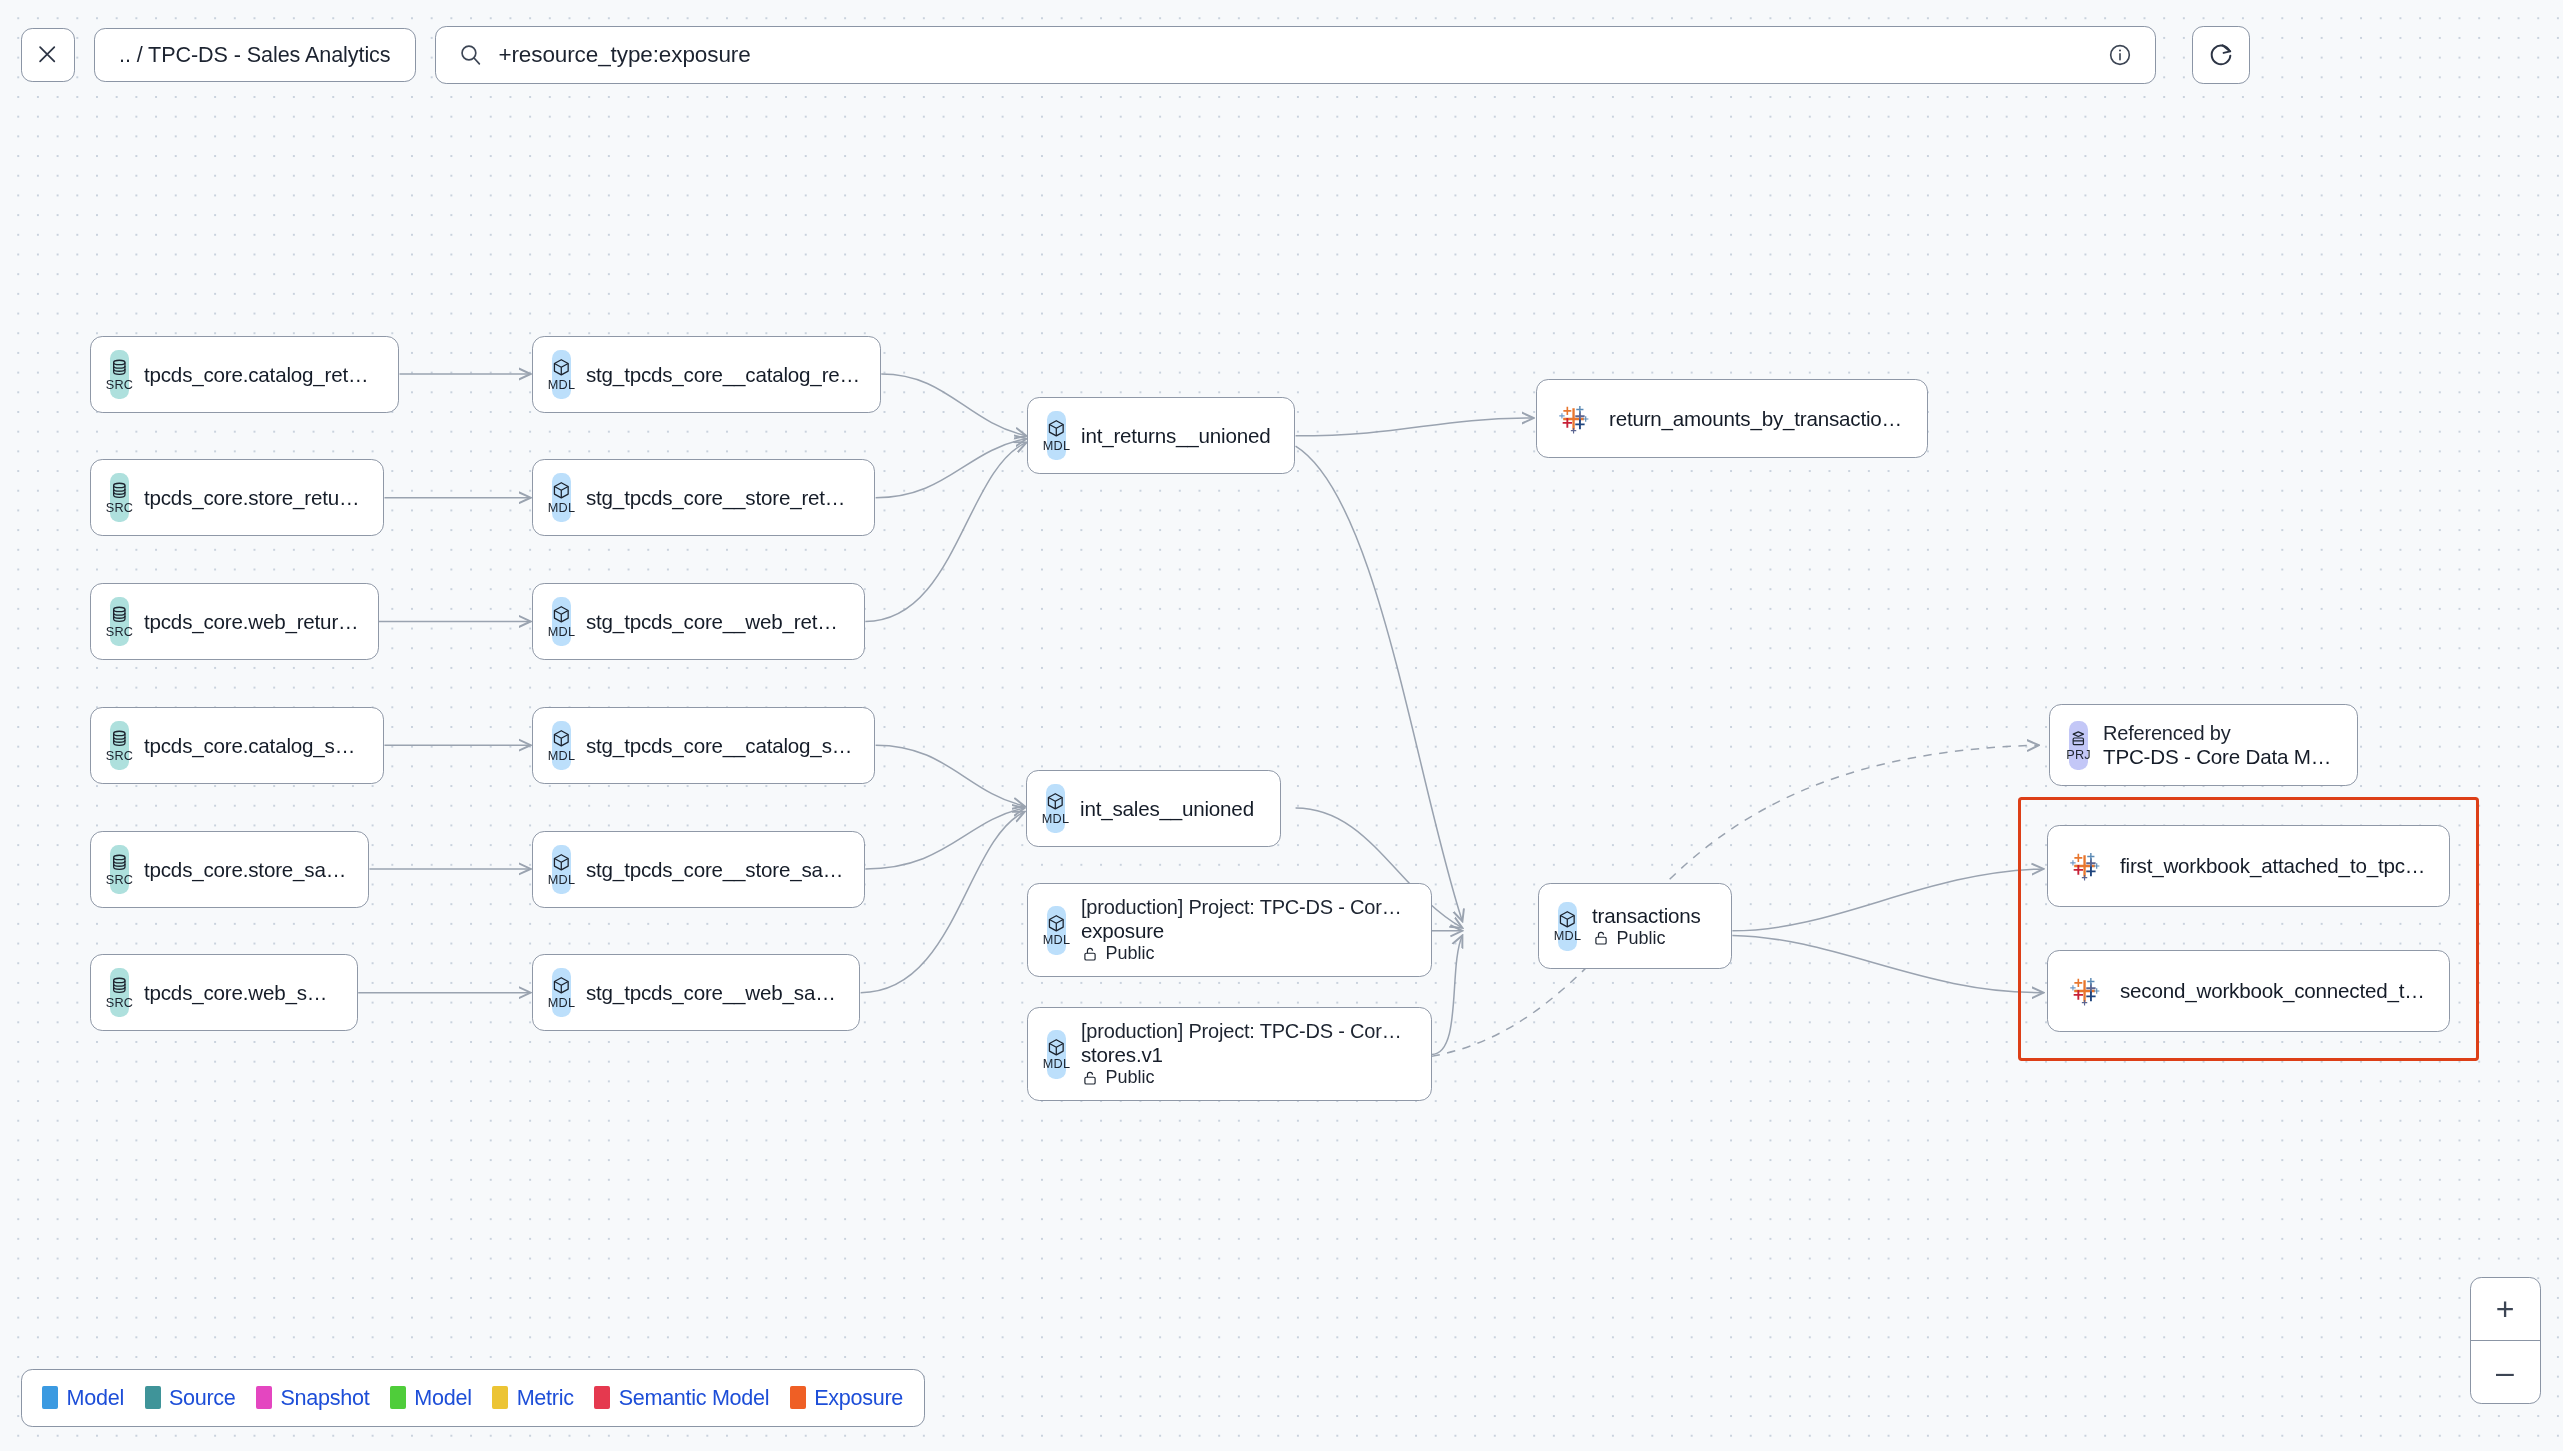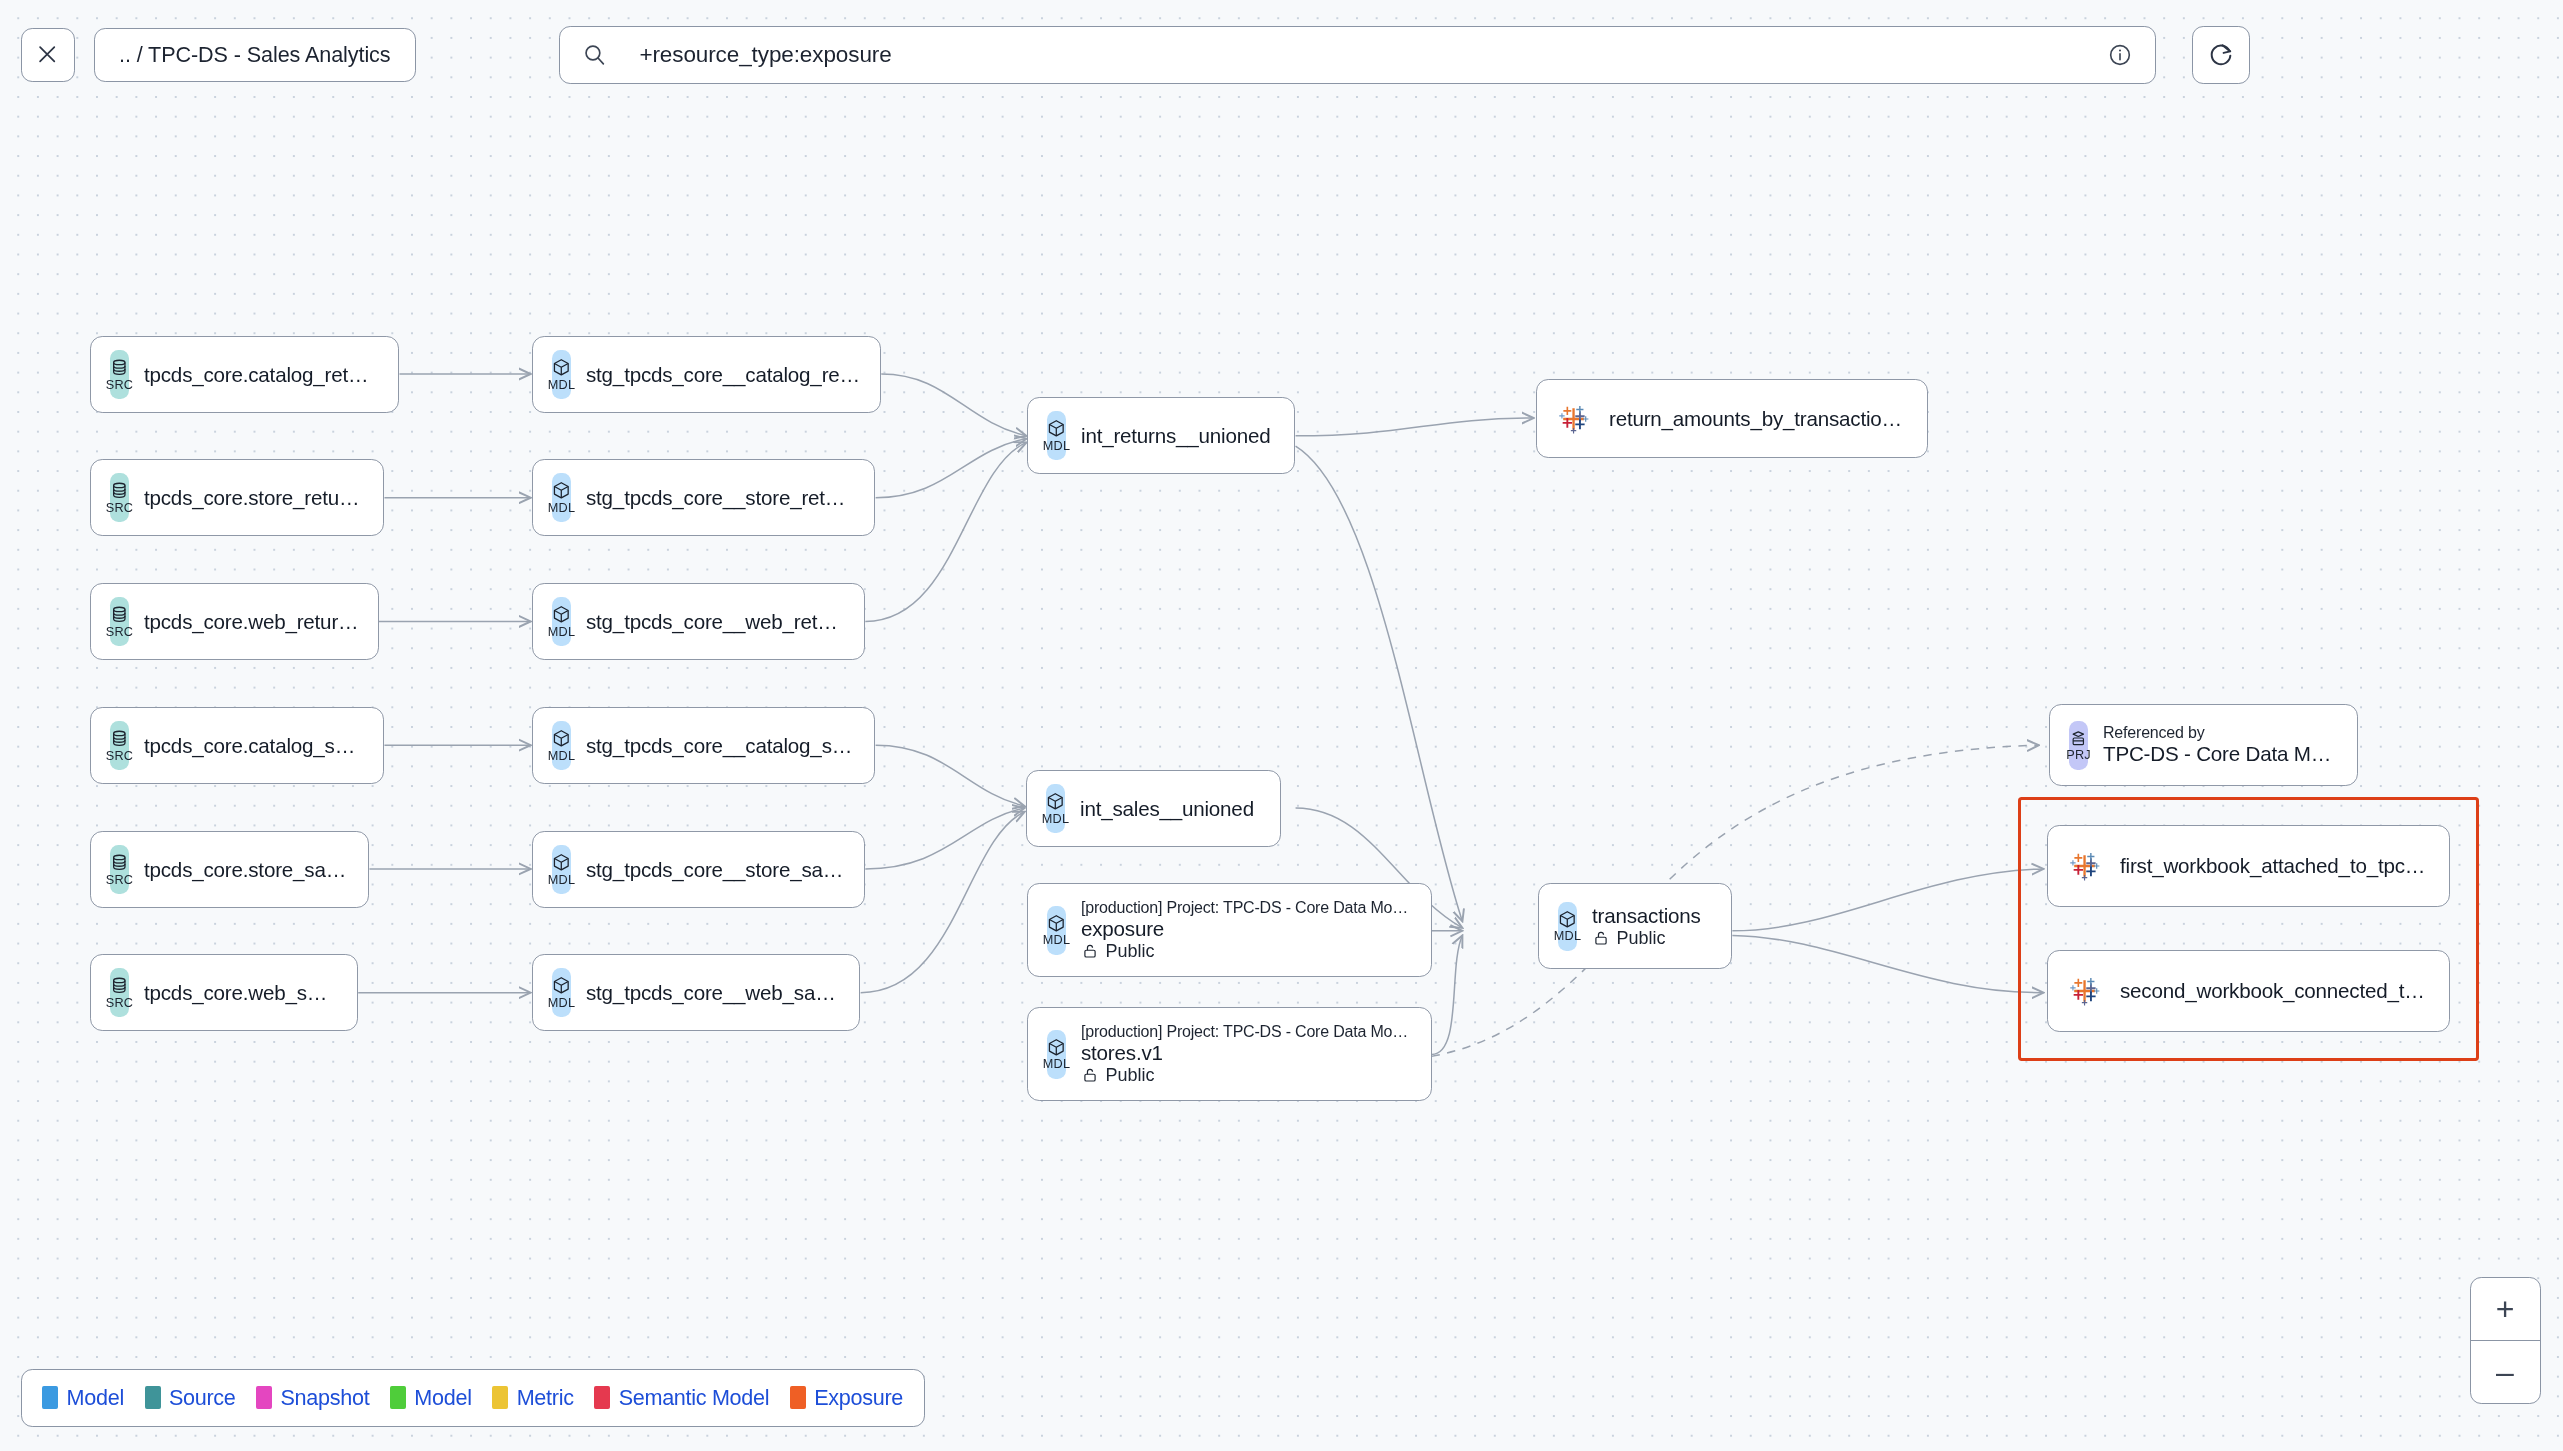--- a/index.html
+++ b/index.html
@@ -30,22 +30,22 @@
     color: #2c3444;
   }
   .close-btn { width: 54px; height: 54px; flex: 0 0 54px; }
   .crumb-btn {
     height: 54px; padding: 0 24.4px; font-size: 21.6px; color: #1c2330;
     white-space: nowrap; letter-spacing: -0.1px;
   }
   .searchbox {
     flex: 1 1 auto; height: 58px; background: #fff;
     border: 1.5px solid #8b95a5; border-radius: 11.2px;
-    display: flex; align-items: center; gap: 32px; padding: 0 22.5px;
-    margin-left: 124px; max-width: 1868px;
+    display: flex; align-items: center; gap: 15px; padding: 0 22.5px;
+    max-width: 1868px;
   }
   .search-val {
     flex: 1 1 auto; font-size: 22.5px; color: #1c2330; letter-spacing: -0.1px;
     background: transparent; border: none; outline: none;
     font-family: "Liberation Sans", sans-serif;
   }
   .refresh-btn { width: 58px; height: 58px; flex: 0 0 58px; margin-left: 17px; }
   .icon-sm { display: block; }
 
   
@@ -69,21 +69,21 @@
   .badge.src { background: #aee0dd; }
   .badge.mdl { background: #bcdffb; }
   .badge.prj { background: #c3c7f7; }
   .badge .bl { font-size: 12.7px; font-weight: 400; color: #1d242f; line-height: 1; letter-spacing: 0.2px;}
   .node-body { display: flex; flex-direction: column; justify-content: center; min-width: 0; }
   .node-title {
     font-size: 20.6px; color: #151c28; white-space: nowrap;
     overflow: hidden; text-overflow: ellipsis; letter-spacing: -0.2px;
   }
   .node-sub {
-    font-size: 16px; color: #1d2430; white-space: nowrap;
+    font-size: 20px; color: #1d2430; white-space: nowrap;
     overflow: hidden; text-overflow: ellipsis; letter-spacing: -0.2px;
   }
   .node-meta {
     font-size: 18px; color: #1d2430; display: flex; align-items: center; gap: 6.6px;
     white-space: nowrap;
   }
   .tableau-icon { flex: 0 0 auto; margin-right: 17px; }
 
   .highlight-box {
     position: absolute; border: 3.7px solid #dd3f17; border-radius: 3.7px;

